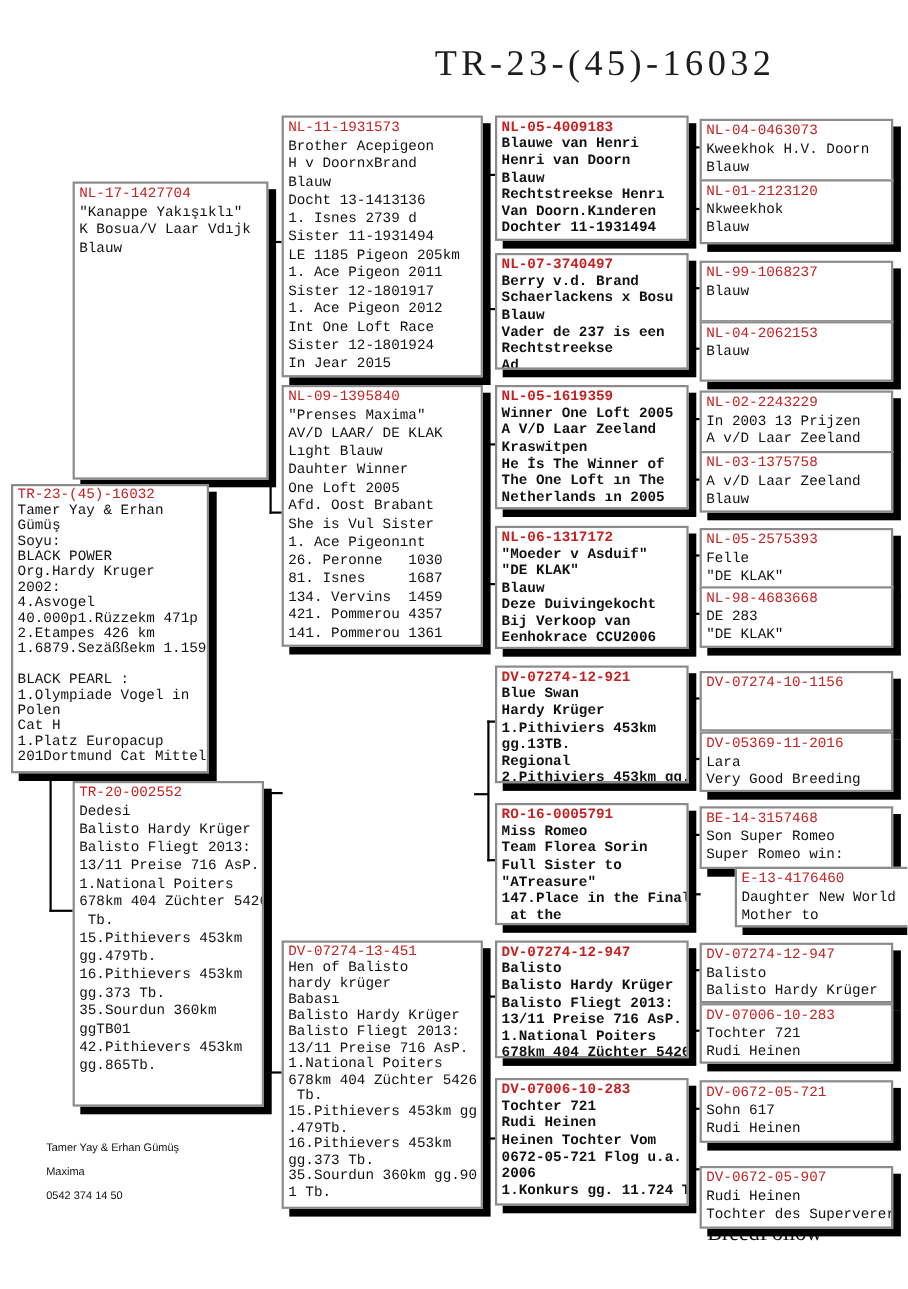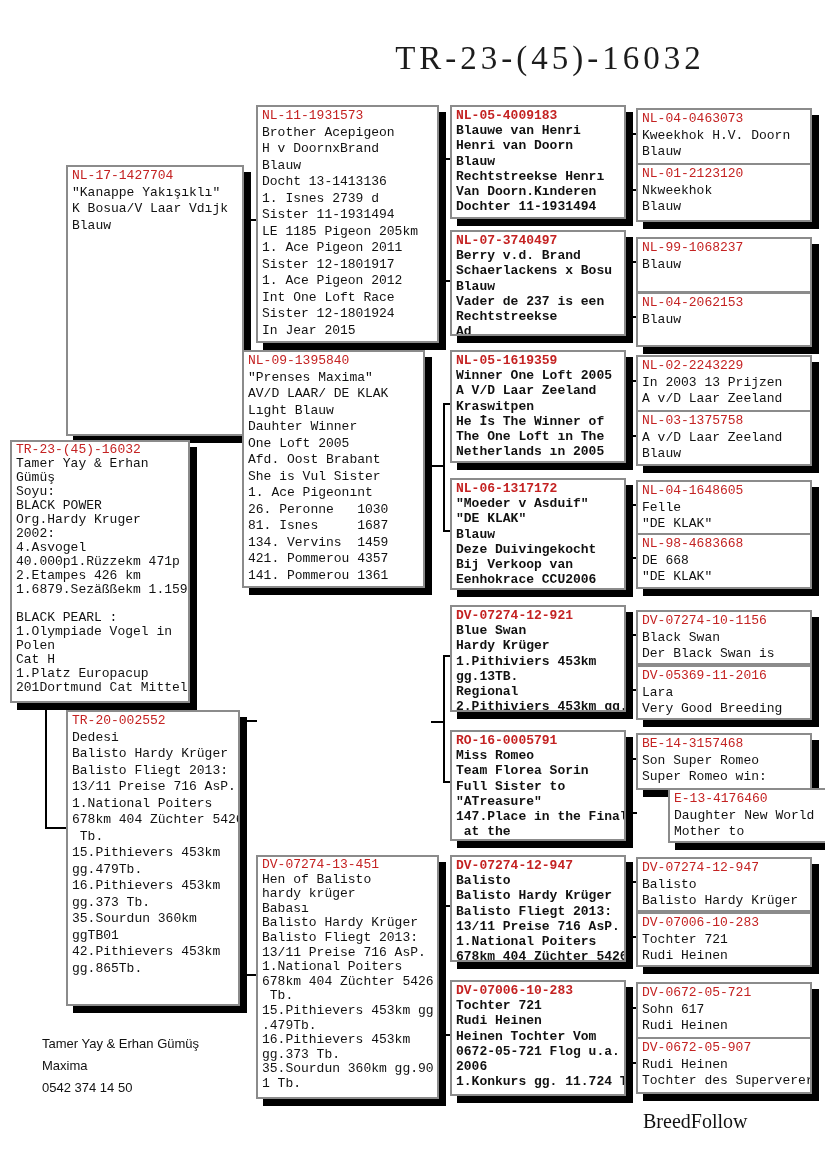--- a/index.html
+++ b/index.html
@@ -11,21 +11,21 @@
   .bx{position:absolute;background:#fff;border:2px solid #8b8b8b;box-shadow:7px 7px 0 #000;
       padding:1px 0 1px 4px;overflow:hidden;z-index:2;
       font-size:13px;line-height:16.5px;color:#111;}
   .bx .ring{color:#c42222;white-space:pre;}
   .bx .btxt{white-space:pre;}
   .b3{line-height:15.2px;font-weight:bold;}
   .tight{line-height:14px;}
   .tight2{line-height:14.6px;}
   .ln{position:absolute;background:#000;z-index:1;}
   .contact{position:absolute;left:42px;top:1033px;font-family:"Liberation Sans","DejaVu Sans",sans-serif;
-           font-size:13px;line-height:22px;color:#111;}
+           font-size:10px;line-height:22px;color:#111;}
   .watermark{position:absolute;left:643px;top:1110px;font-family:"Liberation Serif","DejaVu Serif",serif;
              font-size:20px;color:#111;}
 </style>
 </head>
 <body>
 
 <div id="canvas">
 
   <div class="title">TR-23-(45)-16032</div>
 
@@ -83,21 +83,21 @@
 1. Isnes 2739 d
 Sister 11-1931494
 LE 1185 Pigeon 205km
 1. Ace Pigeon 2011
 Sister 12-1801917
 1. Ace Pigeon 2012
 Int One Loft Race
 Sister 12-1801924
 In Jear 2015</div>
     </div>
-  <div class="bx" style="left:242px;top:350px;width:175px;height:232px">
+  <div class="bx" style="left:256px;top:350px;width:175px;height:232px">
       <div class="ring">NL-09-1395840</div>
       <div class="btxt">"Prenses Maxima"
 AV/D LAAR/ DE KLAK
 Lıght Blauw
 Dauhter Winner
 One Loft 2005
 Afd. Oost Brabant
 She is Vul Sister
 1. Ace Pigeonınt
 26. Peronne   1030
@@ -220,33 +220,31 @@
       <div class="ring">NL-02-2243229</div>
       <div class="btxt">In 2003 13 Prijzen
 A v/D Laar Zeeland</div>
     </div>
   <div class="bx" style="left:636px;top:410px;width:168px;height:50px">
       <div class="ring">NL-03-1375758</div>
       <div class="btxt">A v/D Laar Zeeland
 Blauw</div>
     </div>
   <div class="bx" style="left:636px;top:480px;width:168px;height:50px">
-      <div class="ring">NL-04-1648605</div>
+      <div class="ring">NL-05-2575393</div>
       <div class="btxt">Felle
 "DE KLAK"</div>
     </div>
   <div class="bx" style="left:636px;top:533px;width:168px;height:50px">
       <div class="ring">NL-98-4683668</div>
-      <div class="btxt">DE 668
+      <div class="btxt">DE 283
 "DE KLAK"</div>
     </div>
   <div class="bx" style="left:636px;top:610px;width:168px;height:49px">
       <div class="ring">DV-07274-10-1156</div>
-      <div class="btxt">Black Swan
-Der Black Swan is</div>
     </div>
   <div class="bx" style="left:636px;top:665px;width:168px;height:49px">
       <div class="ring">DV-05369-11-2016</div>
       <div class="btxt">Lara
 Very Good Breeding</div>
     </div>
   <div class="bx" style="left:636px;top:733px;width:168px;height:51px">
       <div class="ring">BE-14-3157468</div>
       <div class="btxt">Son Super Romeo
 Super Romeo win:</div>
@@ -264,21 +262,21 @@
   <div class="bx" style="left:636px;top:912px;width:168px;height:49px">
       <div class="ring">DV-07006-10-283</div>
       <div class="btxt">Tochter 721
 Rudi Heinen</div>
     </div>
   <div class="bx" style="left:636px;top:982px;width:168px;height:51px">
       <div class="ring">DV-0672-05-721</div>
       <div class="btxt">Sohn 617
 Rudi Heinen</div>
     </div>
-  <div class="bx" style="left:636px;top:1037px;width:168px;height:51px">
+  <div class="bx" style="left:636px;top:1060px;width:168px;height:51px">
       <div class="ring">DV-0672-05-907</div>
       <div class="btxt">Rudi Heinen
 Tochter des Supervererber</div>
     </div>
 
   <div class="contact">
     <div>Tamer Yay &amp; Erhan Gümüş</div>
     <div>Maxima</div>
     <div>0542 374 14 50</div>
   </div>

